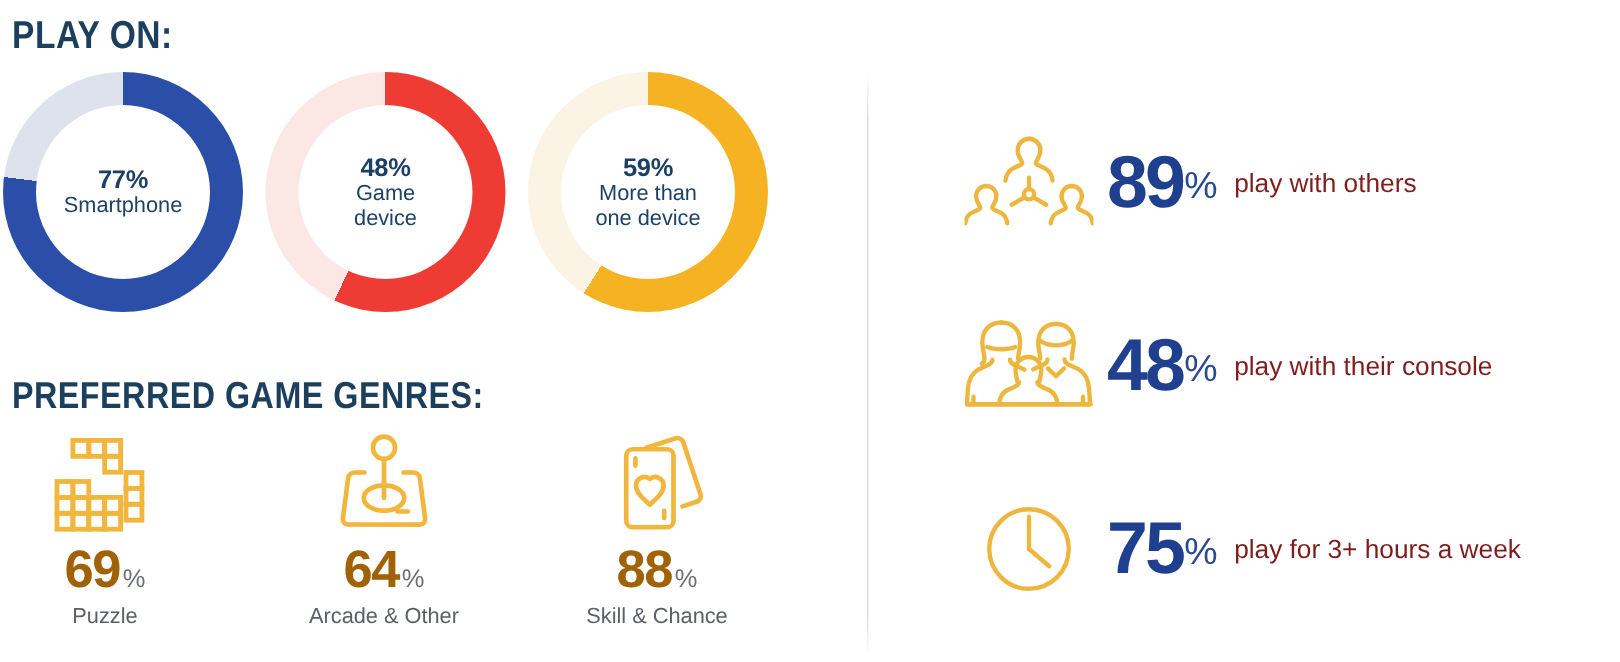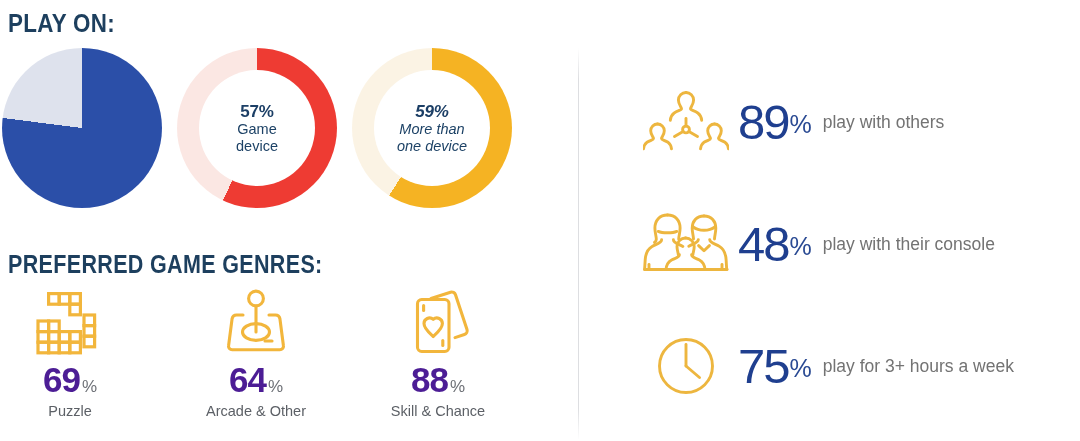--- a/index.html
+++ b/index.html
@@ -83,21 +83,21 @@
     color: #1c3f66;
     letter-spacing: -0.2px;
   }
   .donut-label {
     font-size: 14.5px;
     color: #1d4266;
     max-width: 104px;
   }
   #donut-smartphone { left: 2px; }
   #donut-console    { left: 177px; }
-  #donut-multi      { left: 352px; font-style: italic; }
+  #donut-multi      { left: 352px; }
 
   
   .genre-row {
     position: absolute;
     left: 0;
     top: 288px;
     width: 560px;
     height: 150px;
   }
   .genre {
@@ -120,21 +120,21 @@
   }
   .genre-value {
     margin-top: 6px;
     display: flex;
     align-items: baseline;
     justify-content: center;
   }
   .genre-num {
     font-size: 35px;
     font-weight: bold;
-    color: #4c1d95;
+    color: #a16207;
     letter-spacing: -1px;
     line-height: 1;
   }
   .genre-pct {
     font-size: 17px;
     color: #6d7076;
     margin-left: 2px;
     line-height: 1;
   }
   .genre-name {
@@ -177,58 +177,62 @@
 
   .stat-icon {
     width: 92px;
     display: flex;
     align-items: center;
     justify-content: center;
     flex: 0 0 92px;
   }
   .stat-num {
     font-size: 49px;
-    font-weight: normal;
+    font-weight: bold;
     color: #1f3f8f;
     letter-spacing: -2px;
     line-height: 1;
     margin-left: 6px;
   }
   .stat-pct {
     font-size: 25px;
     color: #2a4a93;
     line-height: 1;
     margin-left: 1px;
     position: relative;
     top: 2px;
   }
   .stat-text {
     font-size: 17.5px;
-    color: #737373;
+    color: #7f1d1d;
     margin-left: 11px;
     white-space: nowrap;
   }
 </style>
 </head>
 <body>
 
 <div id="infographic">
 
   <div class="section-heading" id="heading-play-on">PLAY ON:</div>
 
   <div class="donut-row">
 
     <div class="donut" id="donut-smartphone">
       <div class="donut-ring" style="background: conic-gradient(#2B4FA8 0% 77%, #DEE2ED 77% 100%);"></div>
+      <div class="donut-hole">
+        <div class="donut-pct">77%</div>
+        <div class="donut-label">Smartphone</div>
+      </div>
     </div>
 
     <div class="donut" id="donut-console">
       <div class="donut-ring" style="background: conic-gradient(#EE3B33 0% 57%, #FBE7E3 57% 100%);"></div>
       <div class="donut-hole">
-        <div class="donut-pct">57%</div>
+        <div class="donut-pct">48%</div>
         <div class="donut-label">Game</div>
         <div class="donut-label">device</div>
       </div>
     </div>
 
     <div class="donut" id="donut-multi">
       <div class="donut-ring" style="background: conic-gradient(#F5B323 0% 59%, #FBF3E4 59% 100%);"></div>
       <div class="donut-hole">
         <div class="donut-pct">59%</div>
         <div class="donut-label">More than</div>

